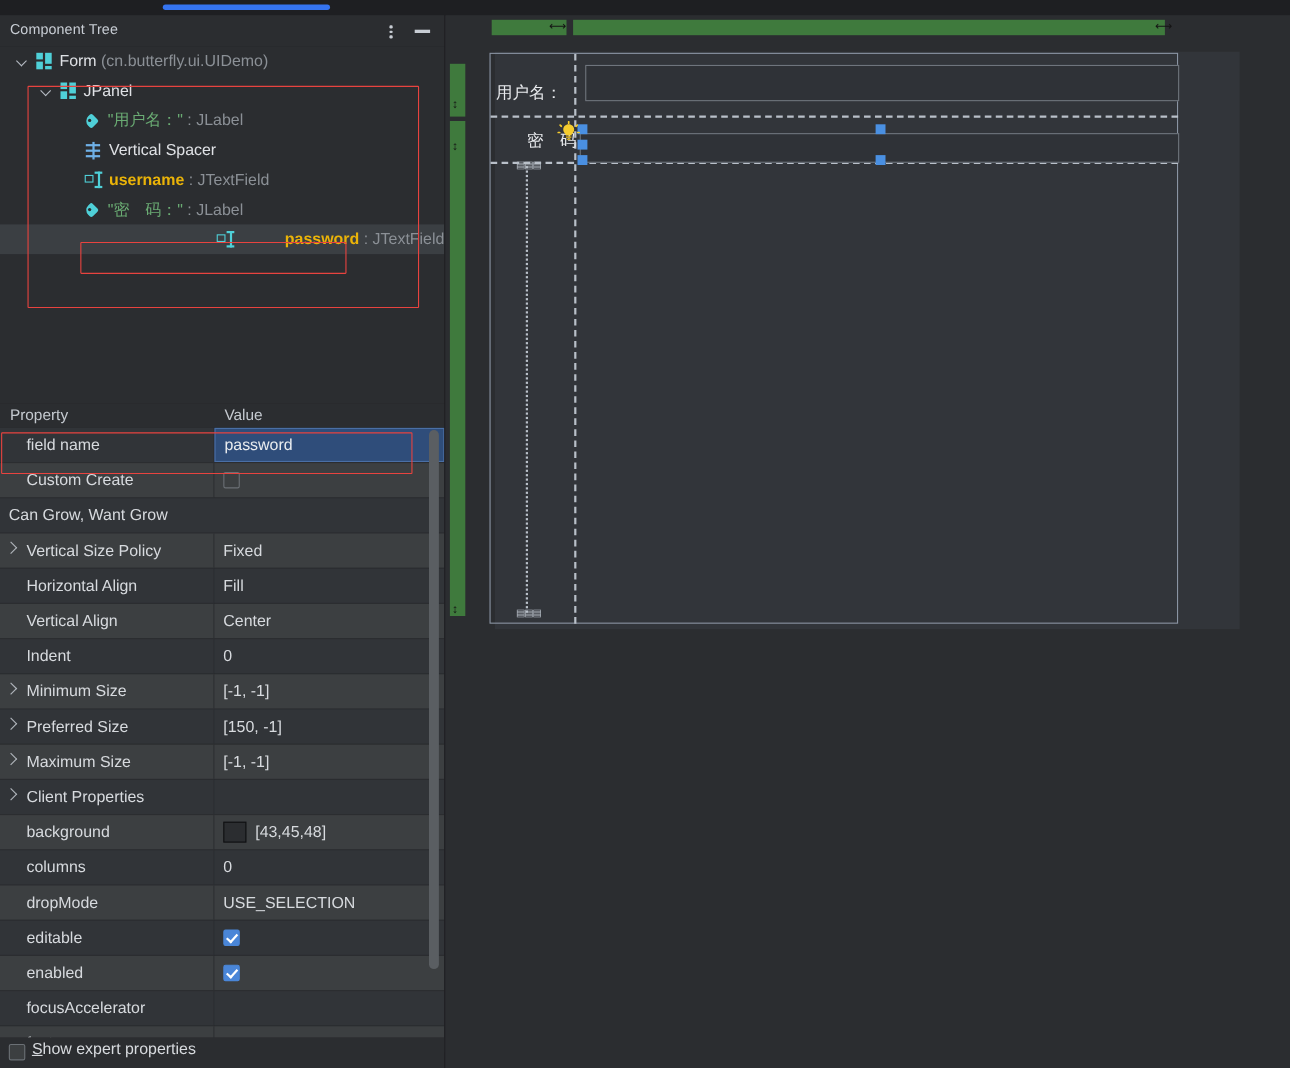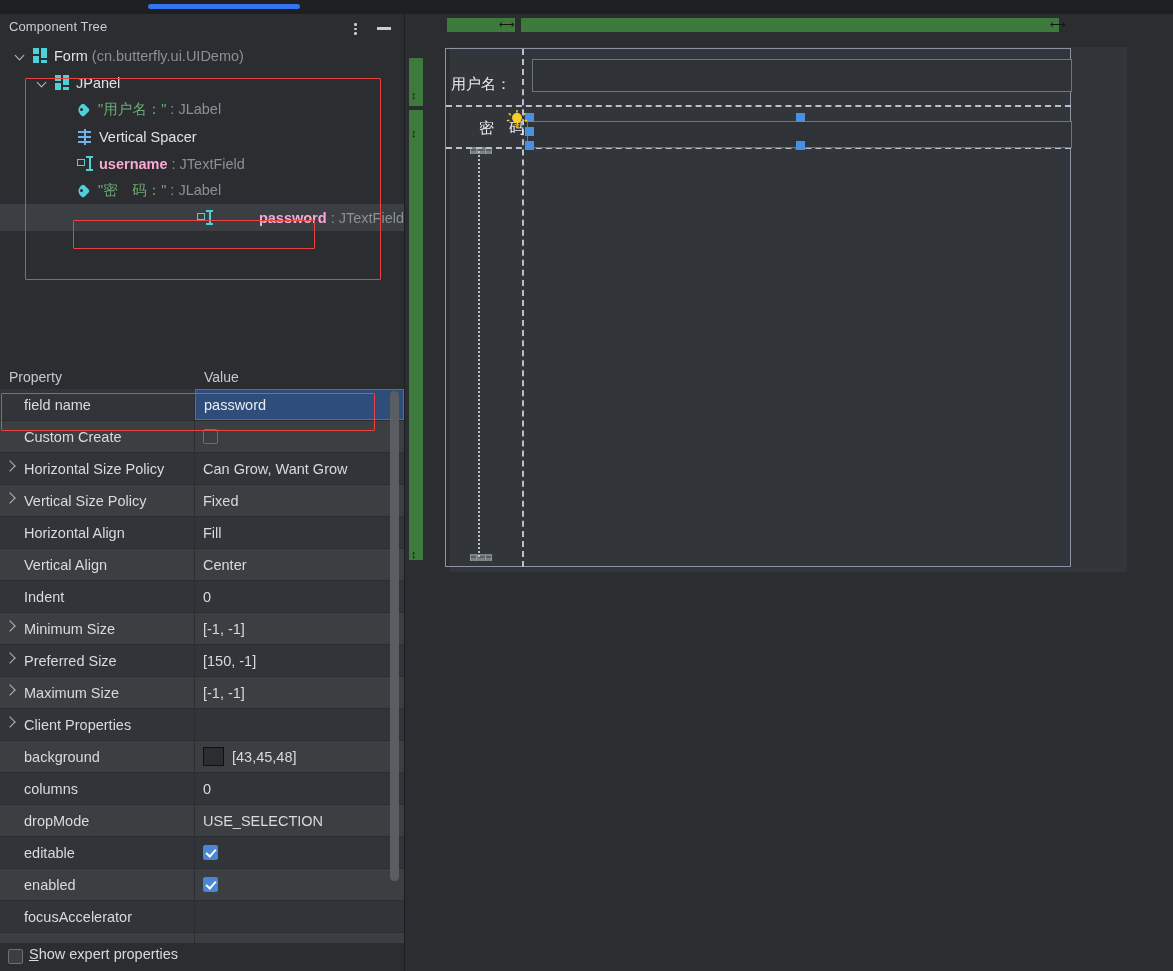--- a/index.html
+++ b/index.html
@@ -64,21 +64,21 @@
   .ico-tfield{width:16px;height:15px;}
   .ico-tfield b{position:absolute;border:1.6px solid #4fd0d8;left:0;top:3px;width:8px;height:7px;box-sizing:border-box;}
   .ico-tfield i{position:absolute;background:#4fd0d8;}
   .ico-tfield i:nth-child(2){left:12px;top:0;width:2px;height:15px;}
   .ico-tfield i:nth-child(3){left:9px;top:0;width:7px;height:1.8px;}
   .ico-tfield i:nth-child(4){left:9px;top:13px;width:7px;height:1.8px;}
 
   .tlabel{margin-left:6px;color:#dfe1e5;}
   .tlabel .dim{color:#8b9096;}
   .tlabel .strlit{color:#6aab73;}
-  .tlabel .bold{font-weight:bold;color:#f9a8d4;}
+  .tlabel .bold{font-weight:bold;color:#eab308;}
 
   .redbox{position:absolute;border:1.6px solid #e8433f;pointer-events:none;border-radius:1px;}
 
   
   .ptable{position:absolute;left:0;top:353px;width:404px;height:590px;background:#2b2d30;overflow:hidden;}
   .phead{position:relative;height:22px;background:#2b2d30;}
   .phead .c1{position:absolute;left:9px;top:2px;font-size:14px;color:#c4c9cf;}
   .phead .c2{position:absolute;left:204px;top:2px;font-size:14px;color:#c4c9cf;}
   .prow{position:relative;height:31px;border-bottom:1px solid #2b2d30;display:flex;}
   .prow .pname{width:195px;box-sizing:border-box;position:relative;
@@ -253,24 +253,20 @@
           </div>
           <div class="prow alt">
             <div class="pname">
               <span class="txt">Custom Create</span>
             </div>
             <div class="pval">
               <span class="cbox"></span>
             </div>
           </div>
           <div class="prow dk">
-            <div class="pname">
-              <span class="exp"></span>
-              <span class="txt">Horizontal Size Policy</span>
-            </div>
             <div class="pval">
               <span>Can Grow, Want Grow</span>
             </div>
           </div>
           <div class="prow alt">
             <div class="pname">
               <span class="exp"></span>
               <span class="txt">Vertical Size Policy</span>
             </div>
             <div class="pval">

